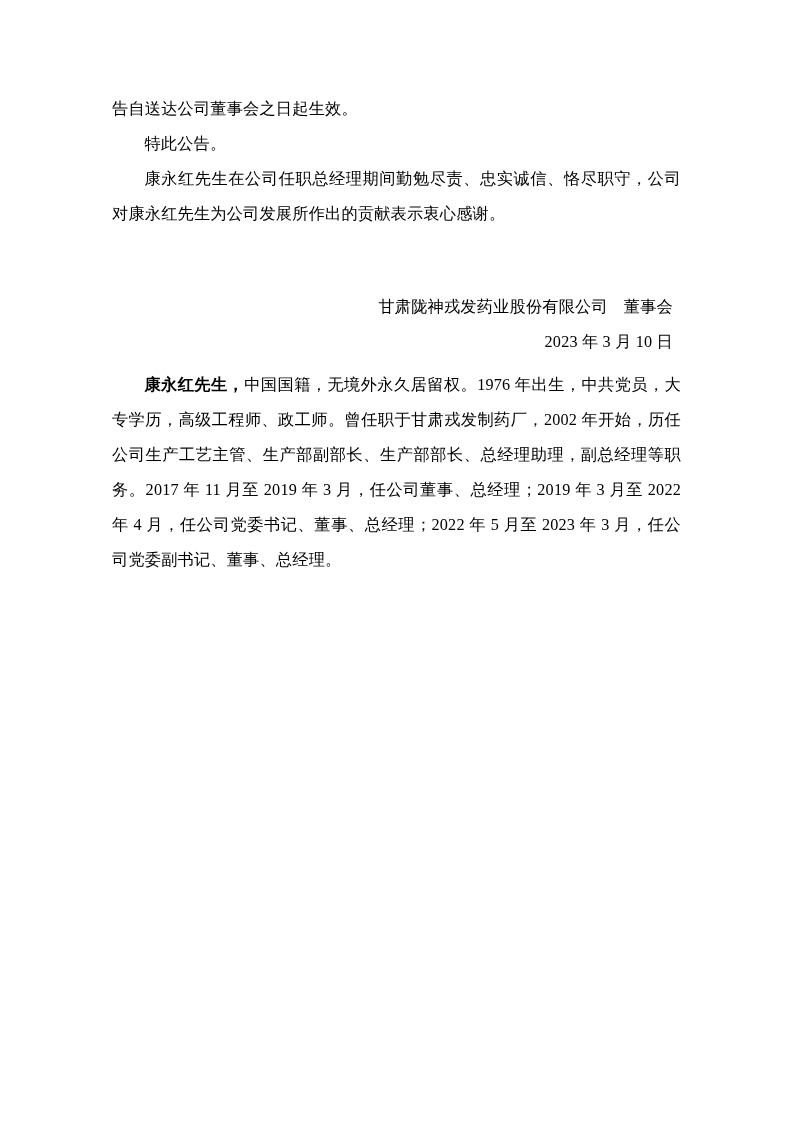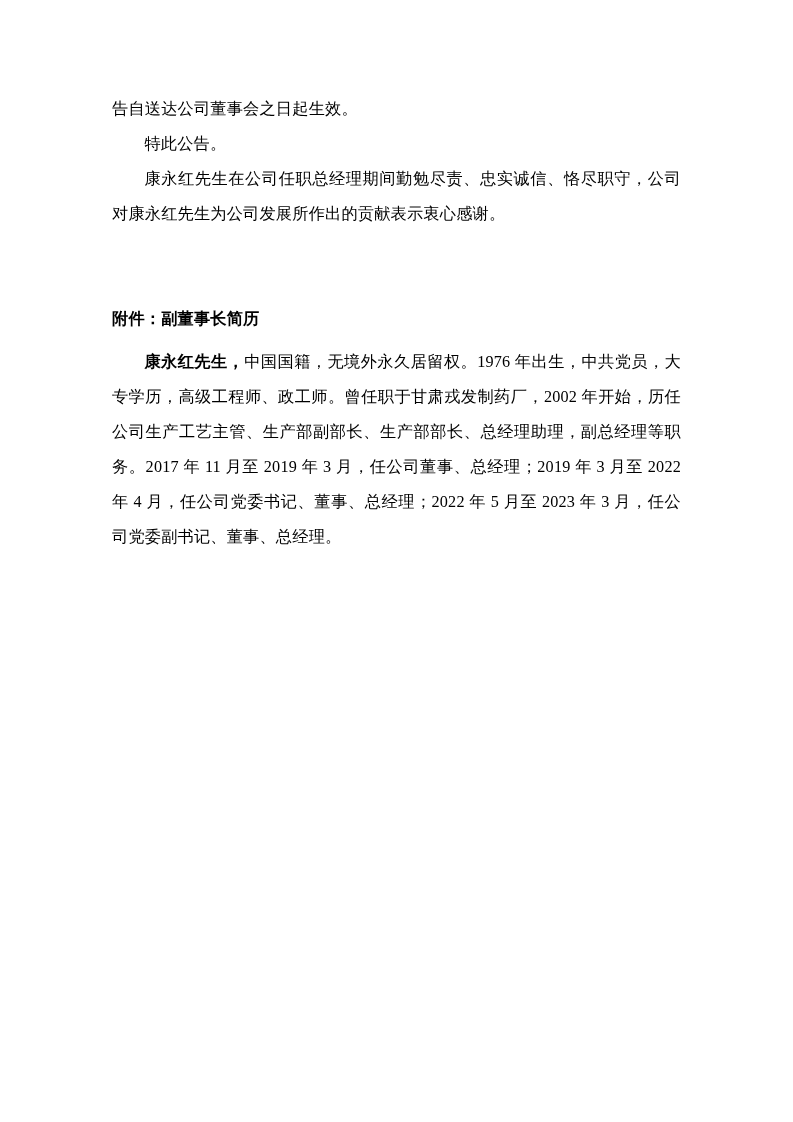--- a/index.html
+++ b/index.html
@@ -73,21 +73,26 @@
 <body>
 
 <div class="page">
 
   <p class="para">告自送达公司董事会之日起生效。</p>
 
   <p class="para indent">特此公告。</p>
 
   <p class="para indent">康永红先生在公司任职总经理期间勤勉尽责、忠实诚信、恪尽职守，公司对康永红先生为公司发展所作出的贡献表示衷心感谢。</p>
 
+  <div class="signature-block">
+    <div class="sig-line-1">
+      <span>甘肃陇神戎发药业股份有限公司</span><span class="sig-gap"></span><span>董事会</span>
+    </div>
+    <div class="sig-line-2">2023 年 3 月 10 日</div>
+  </div>
 
-  <div class="attachment-title">附件：副董事长简历</div>
 
   <div class="bio-section">
     <p class="para indent"><span class="bold-lead">康永红先生，</span><span>中国国籍，无境外永久居留权。1976 年出生，中共党员，大专学历，高级工程师、政工师。曾任职于甘肃戎发制药厂，2002 年开始，历任公司生产工艺主管、生产部副部长、生产部部长、总经理助理，副总经理等职务。2017 年 11 月至 2019 年 3 月，任公司董事、总经理；2019 年 3 月至 2022 年 4 月，任公司党委书记、董事、总经理；2022 年 5 月至 2023 年 3 月，任公司党委副书记、董事、总经理。</span></p>
 
   </div>
 
 </div>
 
 </body></html>

